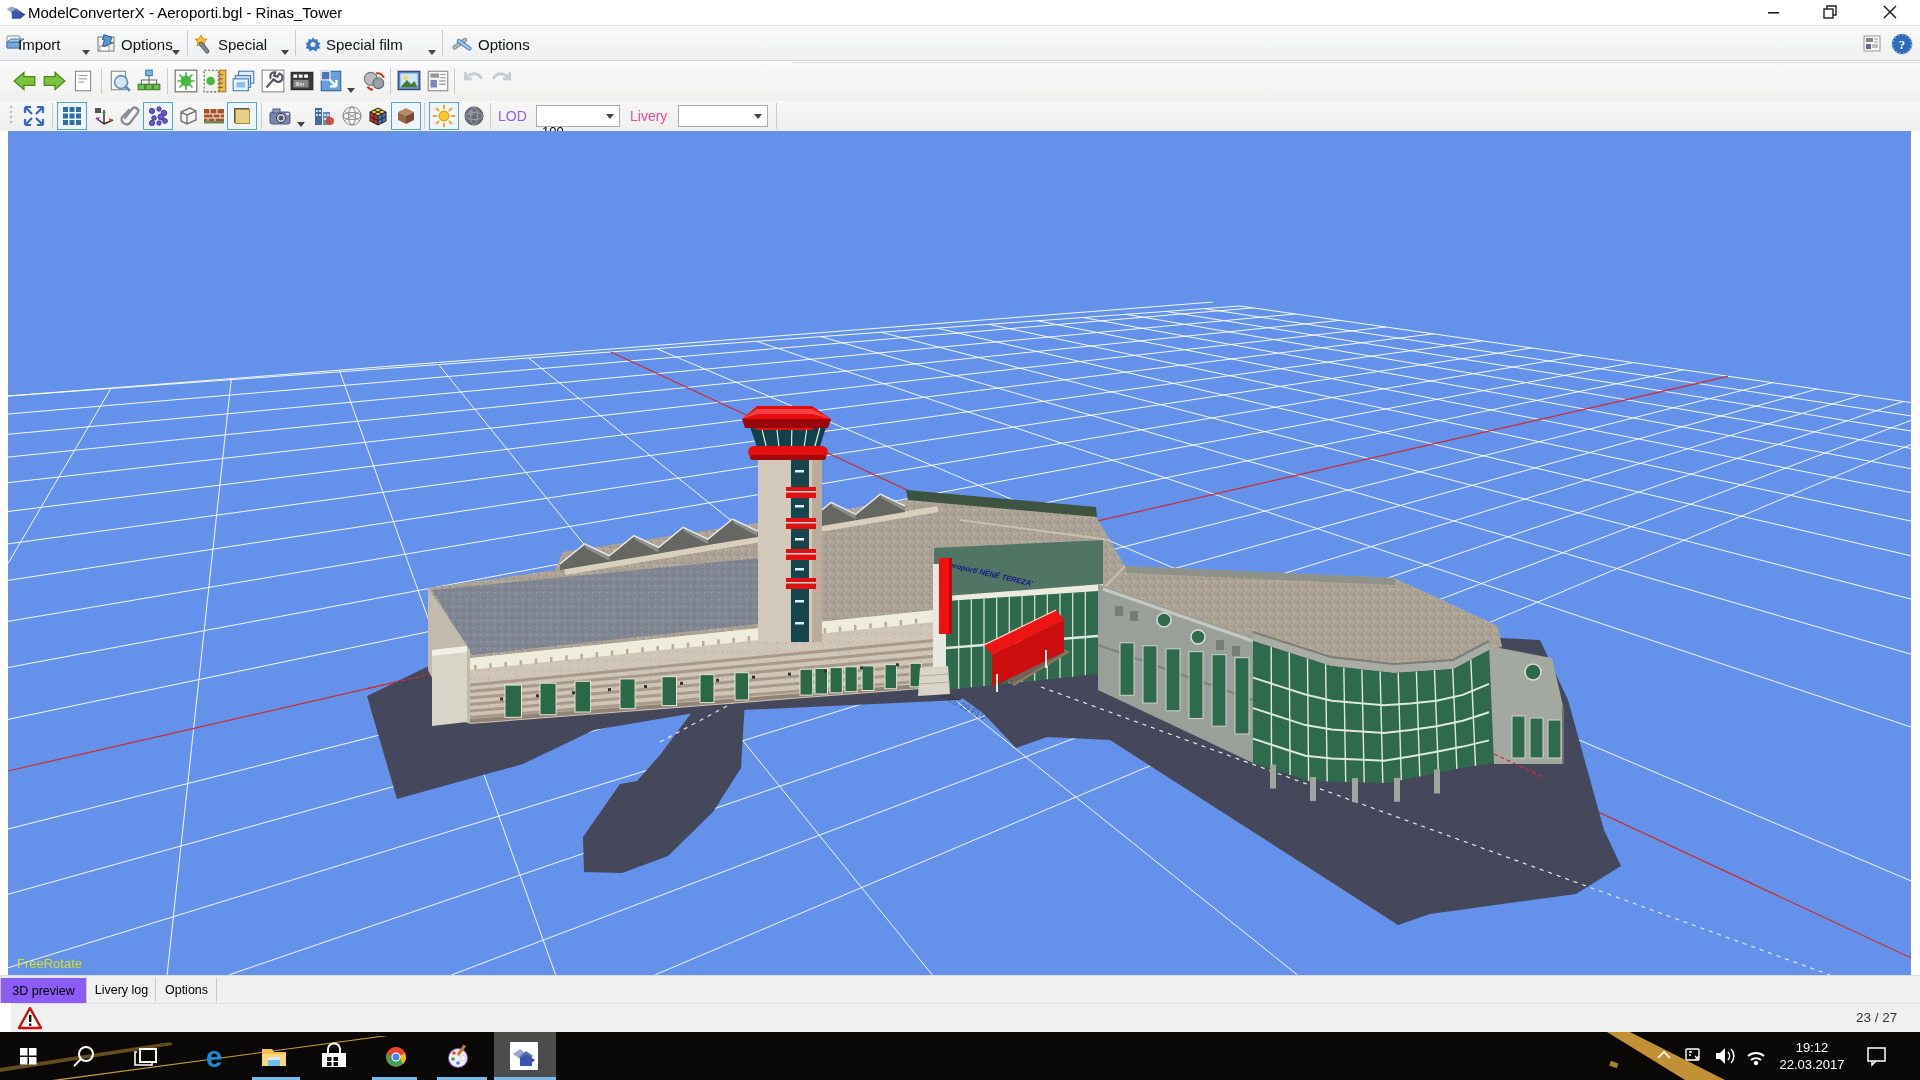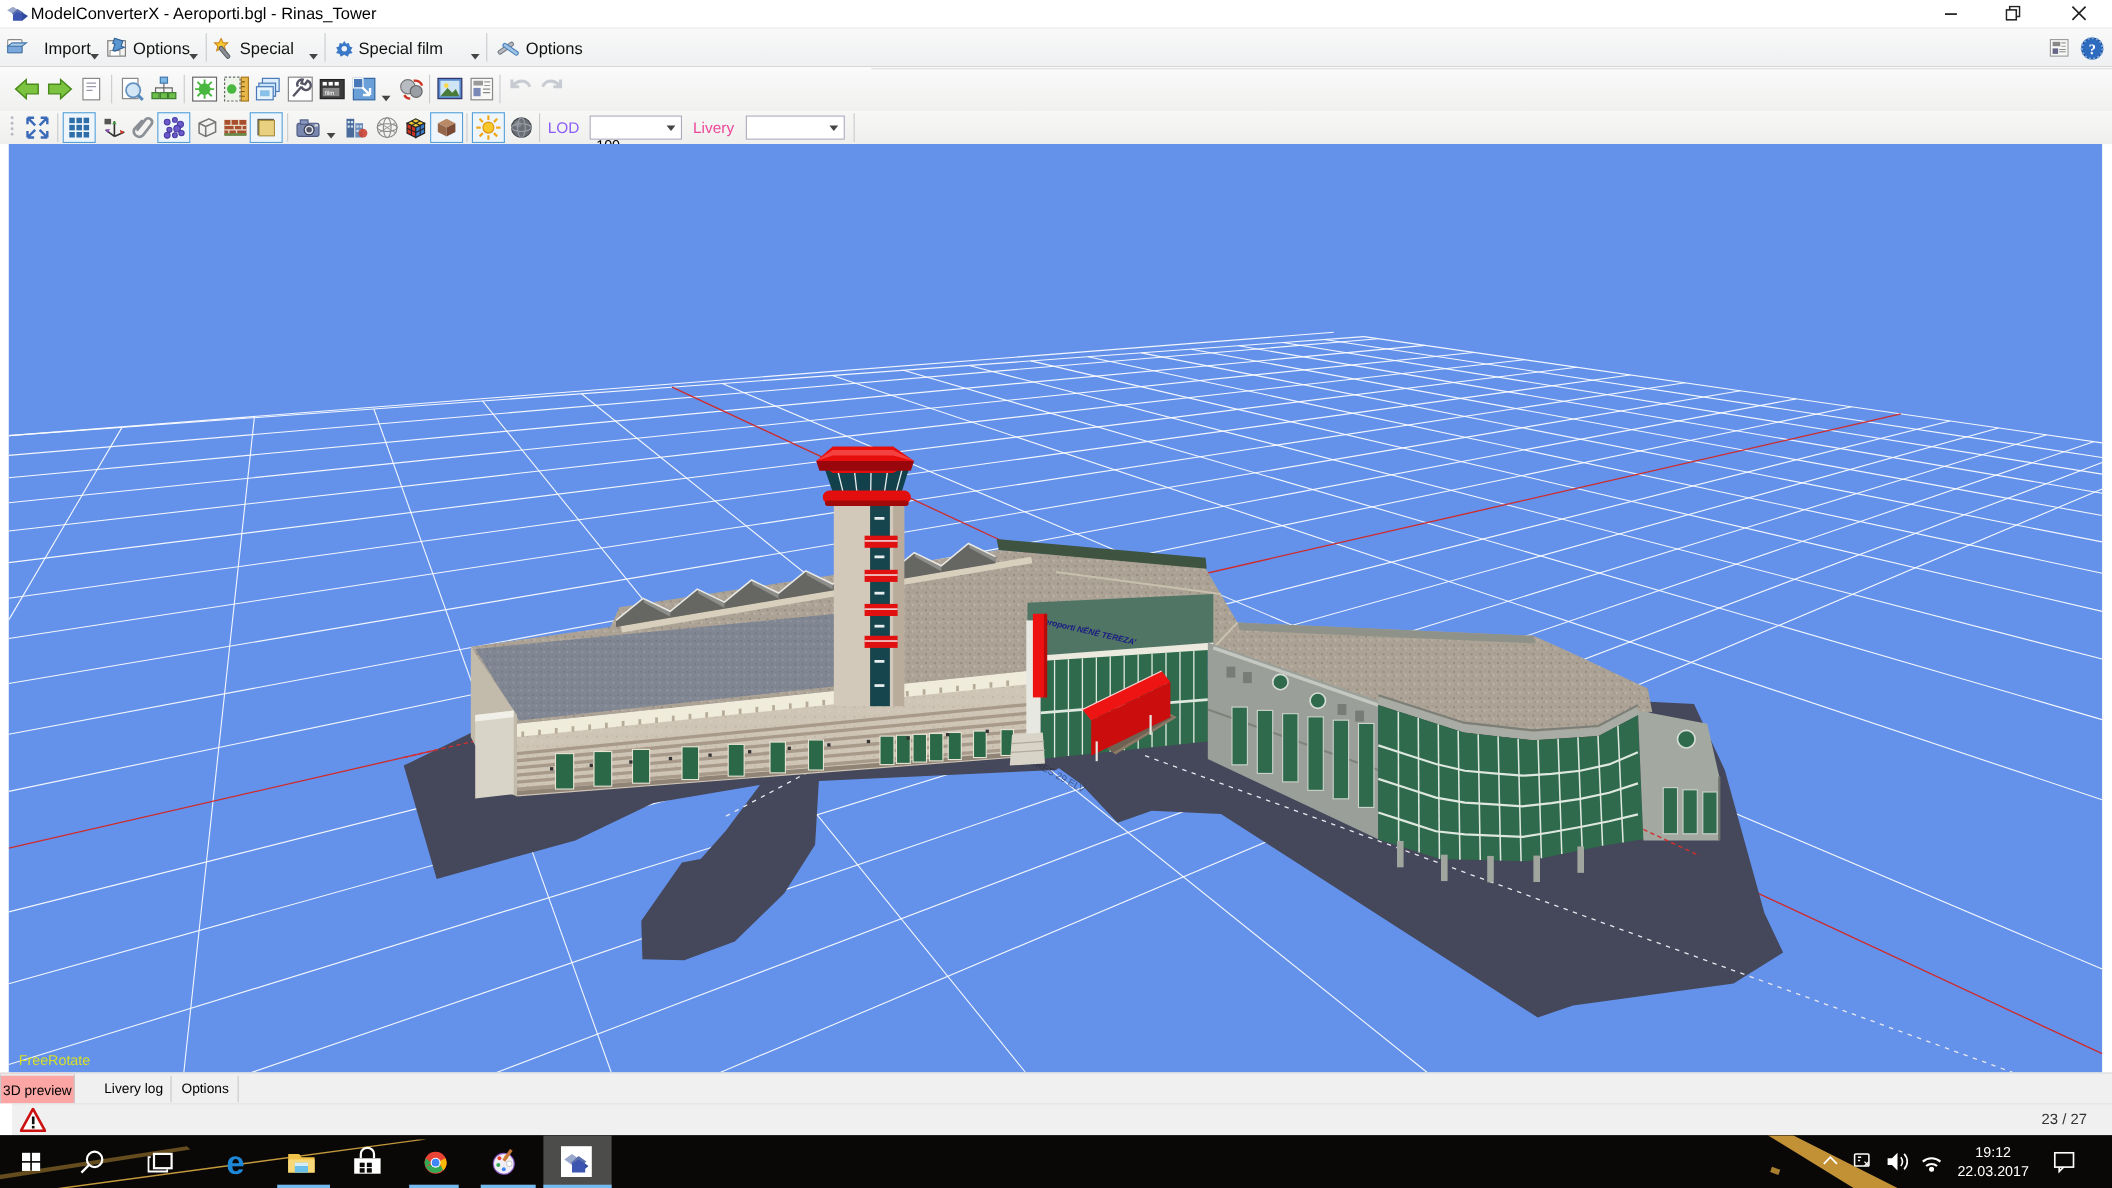--- a/index.html
+++ b/index.html
@@ -40,21 +40,21 @@
       <line x1="13" y1="1" x2="1" y2="13"></line>
     </svg>
 </div>
 
 <div class="abs" id="menubar">
  <svg class="abs" style="left:6px;top:8px" width="22" height="20" viewBox="0 0 22 20">
    <rect x="1" y="2" width="13" height="12" rx="1" fill="#fdfdfb" stroke="#888"></rect>
    <path d="M1 8 L14 8 L14 14 L1 14 Z" fill="#7aa8dc" stroke="#4477aa"></path>
    <path d="M1 8 L5 5 L18 5 L14 8 Z" fill="#a8c8e8" stroke="#4477aa"></path>
  </svg>
- <div class="mi" style="left:40px">Import</div>
+ <div class="mi" style="left:18px">Import</div>
  <div class="abs" style="left:82px;top:15px"><span class="caret"></span></div>
  <svg class="abs" style="left:96px;top:8px" width="22" height="20" viewBox="0 0 22 20">
    <rect x="2" y="3" width="16" height="14" fill="#f2f2ee" stroke="#777"></rect>
    <rect x="4" y="12" width="9" height="5" fill="#fff" stroke="#999"></rect>
    <path d="M6 2 L14 2 L14 7 L17 7 L10 13 L8 13 L8 7 L6 7 Z" fill="#5a96d0" stroke="#2d6094" transform="rotate(18 11 8)"></path>
  </svg>
  <div class="mi" style="left:121px">Options</div>
  <div class="abs" style="left:172px;top:15px"><span class="caret"></span></div>
  <div class="sep" style="left:187px"></div>
  <svg class="abs" style="left:194px;top:8px" width="22" height="20" viewBox="0 0 22 20">
@@ -599,21 +599,21 @@
 <rect x="1512" y="716" width="13" height="42" fill="#2e6a4b" stroke="#cdd4cd" stroke-width="1"></rect>
 <rect x="1530" y="718" width="13" height="40" fill="#2e6a4b" stroke="#cdd4cd" stroke-width="1"></rect>
 <rect x="1548" y="720" width="13" height="38" fill="#2e6a4b" stroke="#cdd4cd" stroke-width="1"></rect>
 <line x1="1563" y1="706" x2="1563" y2="764" stroke="#6f736d" stroke-width="2"></line>
 <line x1="1494" y1="754" x2="1545" y2="778" stroke="#d23030" stroke-width="1.3" stroke-dasharray="4,3"></line>
 <text x="17" y="968" font-size="13" fill="#d6df25" font-family="Liberation Sans">FreeRotate</text>
 </svg>
 </div>
 
 <div class="abs" id="tabs">
- <div class="tab" style="left:0;width:68px;background:#fca5a5;border:1px solid #c8c8c8;border-bottom:none;border-top:2px solid #e8e8e8">3D preview</div>
+ <div class="tab" style="left:0;width:87px;background:#8b5cf6;border:1px solid #c8c8c8;border-bottom:none;border-top:2px solid #e8e8e8">3D preview</div>
  <div class="tab" style="left:88px;width:68px;border-right:1px solid #c8c8c8;top:2px;height:24px">Livery log</div>
  <div class="tab" style="left:157px;width:60px;border-right:1px solid #c8c8c8;top:2px;height:24px">Options</div>
 </div>
 
 <div class="abs" id="statusbar">
  <svg class="abs" style="left:7px;top:3px" width="24" height="23" viewBox="0 0 24 23">
   <polygon points="12,1 23,21 1,21" fill="#fff" stroke="#cc1111" stroke-width="2.4" stroke-linejoin="round"></polygon>
   <rect x="11" y="8" width="2.4" height="7" fill="#111"></rect>
       <rect x="11" y="16.5" width="2.4" height="2.4" fill="#111"></rect>
  </svg>

